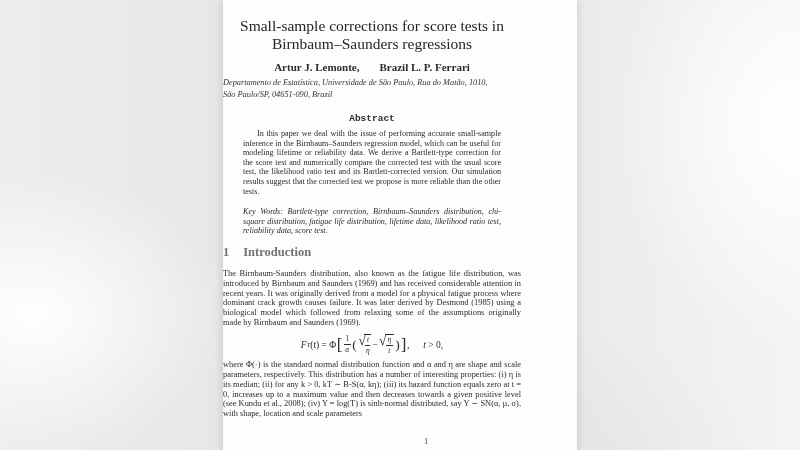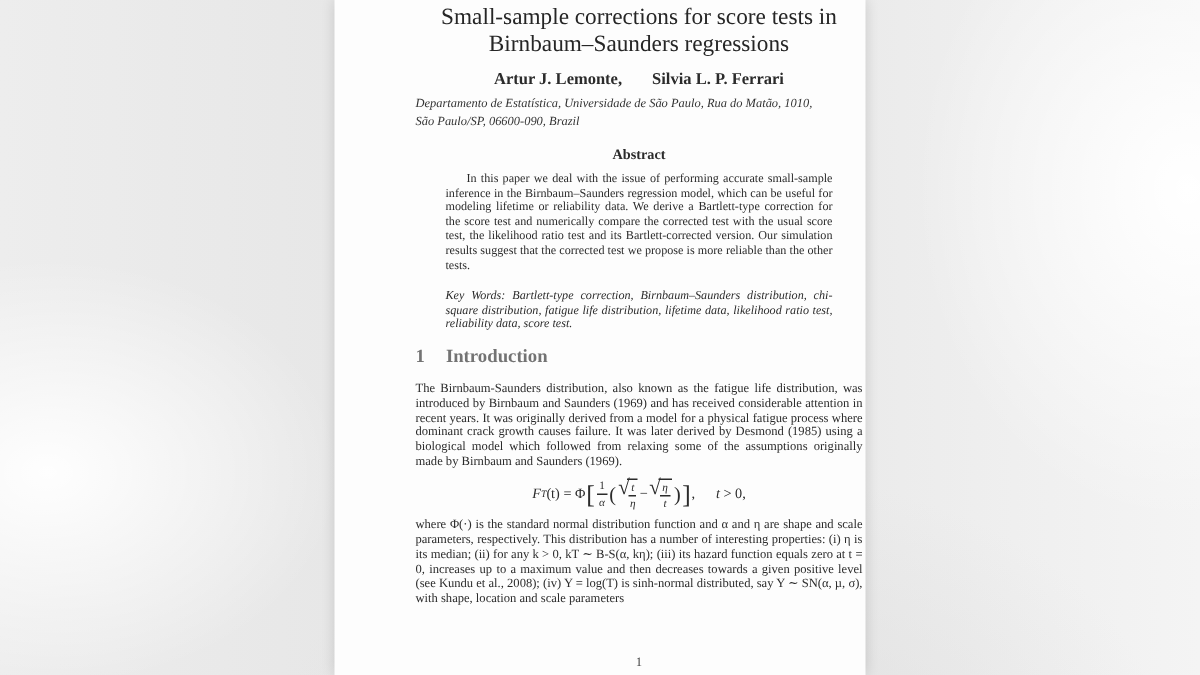--- a/index.html
+++ b/index.html
@@ -8,27 +8,27 @@
     background:
       radial-gradient(ellipse 260px 320px at 99% 28%, #ffffff 0%, rgba(255,255,255,0) 70%),
       radial-gradient(ellipse 300px 220px at 4% 70%, rgba(255,255,255,0.95) 0%, rgba(255,255,255,0) 65%),
       radial-gradient(ellipse 420px 260px at 60% 110%, rgba(222,222,222,0.8) 0%, rgba(222,222,222,0) 70%),
       linear-gradient(90deg,#ededed 0%,#e7e7e7 28%,#ebebeb 72%,#f4f4f4 100%);}
   .page{position:absolute;left:223px;top:0;width:354px;height:450px;
     background:#fdfdfd;box-shadow:0 0 9px rgba(0,0,0,0.16);color:#2b2b2b;}
   .stamp{position:absolute;left:111px;top:160px;width:240px;text-align:center;
     transform:rotate(-90deg);transform-origin:center center;
     font-size:12.5px;color:#8f8f8f;letter-spacing:0.3px;white-space:pre;}
-  .col{position:relative;margin-left:54px;width:298px;padding-top:3px;}
+  .col{position:relative;width:298px;padding-top:17px;}
   .title{font-size:15.5px;line-height:18px;text-align:center;color:#262626;}
   .authors{margin-top:8px;display:flex;justify-content:center;gap:20px;
     font-size:11px;color:#2b2b2b;font-weight:bold;}
   .affil{margin-top:4px;text-align:left;font-style:italic;
     font-size:8.3px;line-height:11.5px;color:#333;}
-  .abs-head{margin-top:13px;text-align:center;font-weight:bold;font-size:9.5px;}
+  .abs-head{margin-top:13px;text-align:center;font-weight:bold;font-size:9.5px;font-family:Liberation Mono, monospace;}
   .abs-body{margin:5px auto 0;width:258px;font-size:8.1px;line-height:9.6px;
     text-align:justify;text-indent:14px;}
   .keywords{margin:11px auto 0;width:258px;font-size:8.1px;line-height:9.6px;
     text-align:justify;font-style:italic;}
   .sec{margin-top:9px;font-size:12.5px;font-weight:bold;color:#737373;}
   .sec .num{margin-right:14px;}
   .para{font-size:8.4px;line-height:9.85px;text-align:justify;}
   .p1{margin-top:9px;}
   .p2{text-indent:12px;}
   .formula{margin-top:5px;height:23px;display:flex;justify-content:center;
@@ -58,26 +58,26 @@
   <div class="page">
     <div class="col">
 
       <div class="title">
         <div>Small-sample corrections for score tests in</div>
         <div>Birnbaum–Saunders regressions</div>
       </div>
 
       <div class="authors">
         <span>Artur J. Lemonte,</span>
-        <span>Silvia L. P. Ferrari</span>
+        <span>Brazil L. P. Ferrari</span>
       </div>
 
       <div class="affil">
         <div>Departamento de Estatística, Universidade de São Paulo, Rua do Matão, 1010,</div>
-        <div>São Paulo/SP, 06600-090, Brazil</div>
+        <div>São Paulo/SP, 04651-090, Brazil</div>
       </div>
 
       <div class="abs-head">Abstract</div>
       <div class="abs-body">In this paper we deal with the issue of performing accurate small-sample inference in the Birnbaum–Saunders regression model, which can be useful for modeling lifetime or reliability data. We derive a Bartlett-type correction for the score test and numerically compare the corrected test with the usual score test, the likelihood ratio test and its Bartlett-corrected version. Our simulation results suggest that the corrected test we propose is more reliable than the other tests.</div>
 
       <div class="keywords">Key Words: Bartlett-type correction, Birnbaum–Saunders distribution, chi-square distribution, fatigue life distribution, lifetime data, likelihood ratio test, reliability data, score test.</div>
 
       <div class="sec">
         <span class="num">1</span><span>Introduction</span>
       </div>

